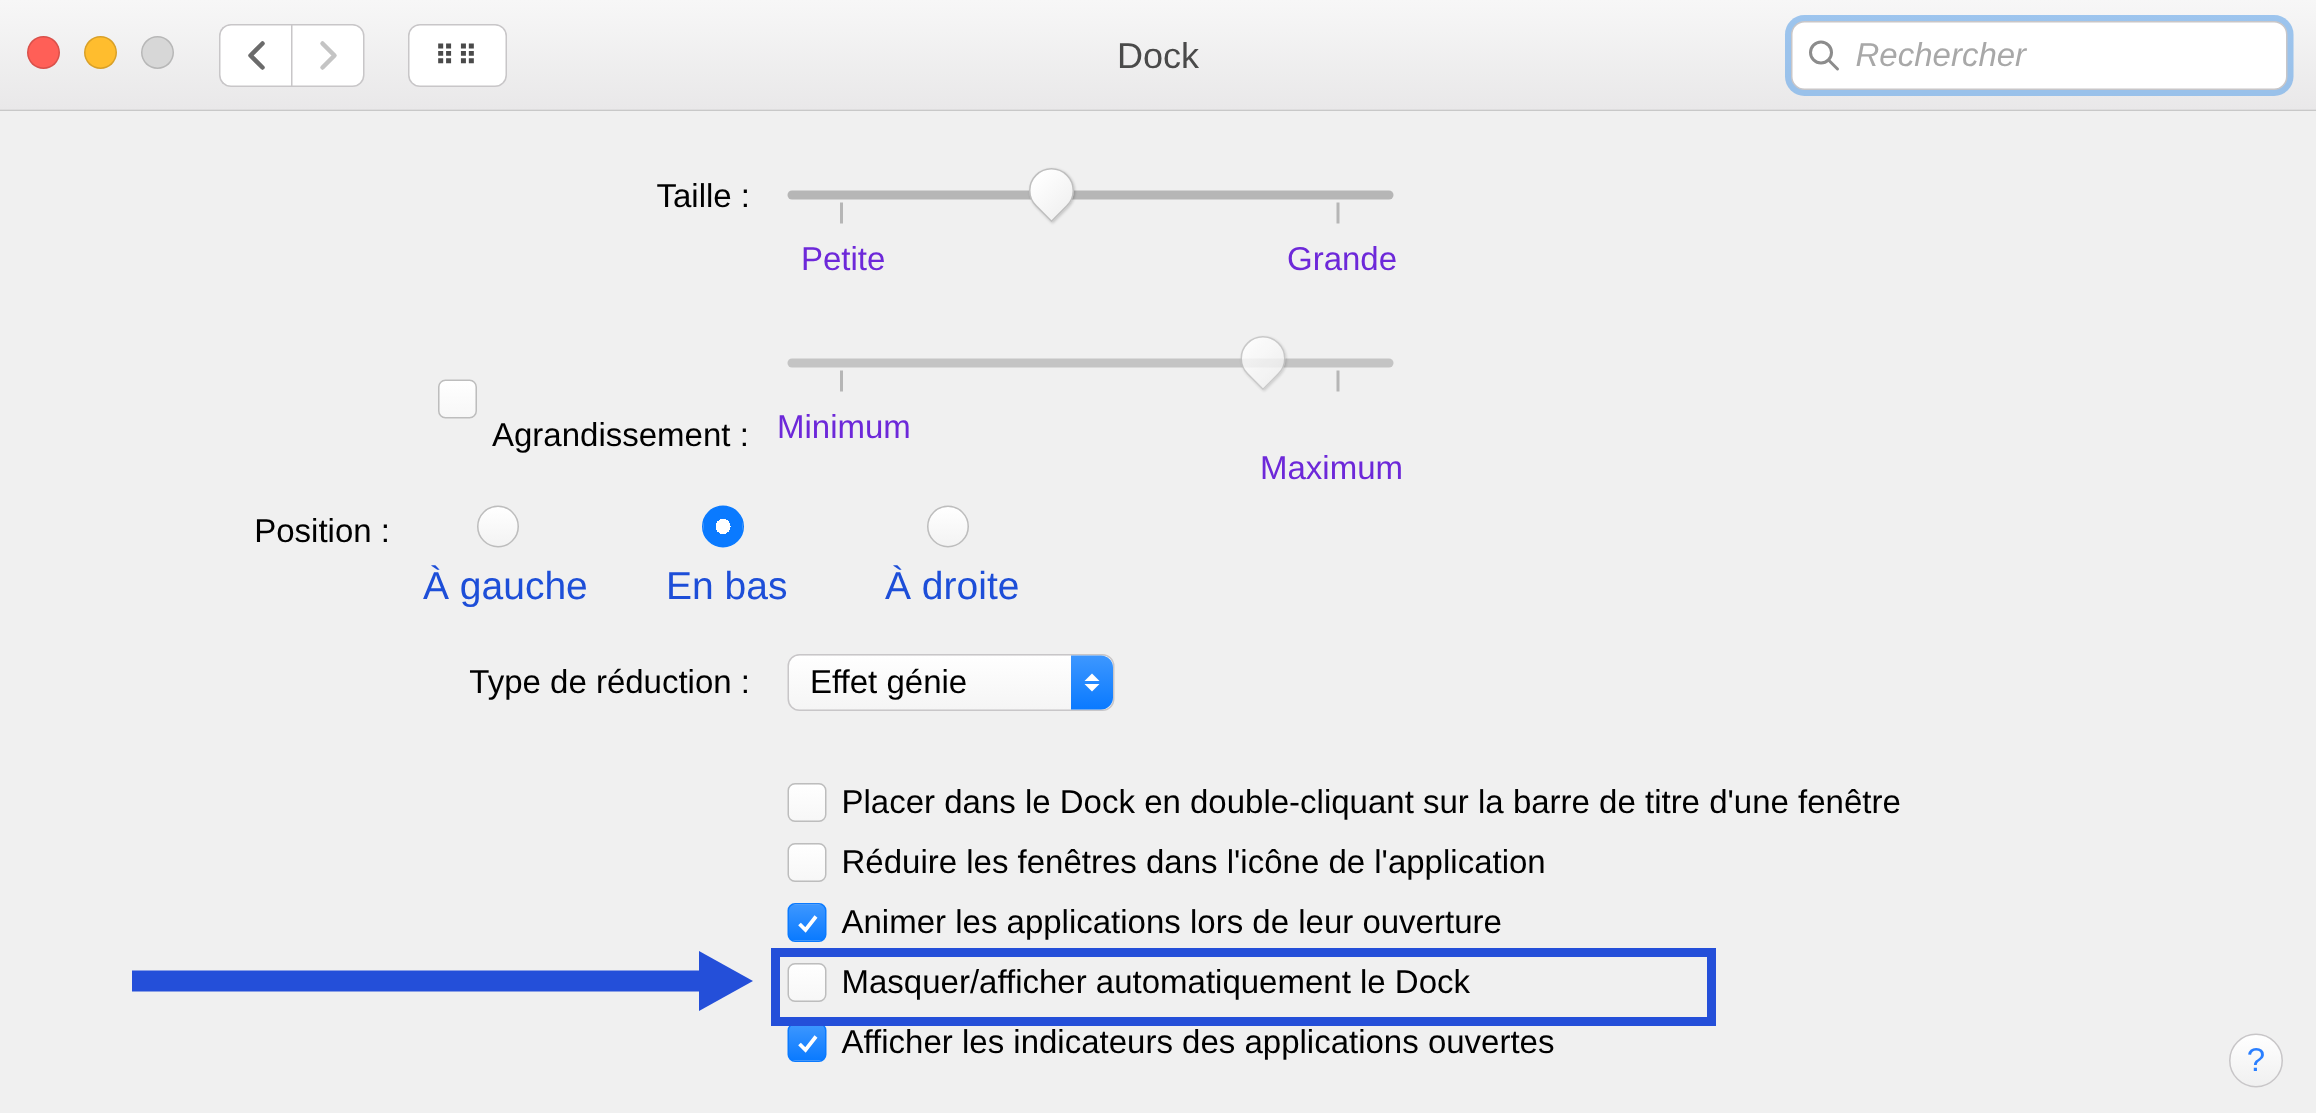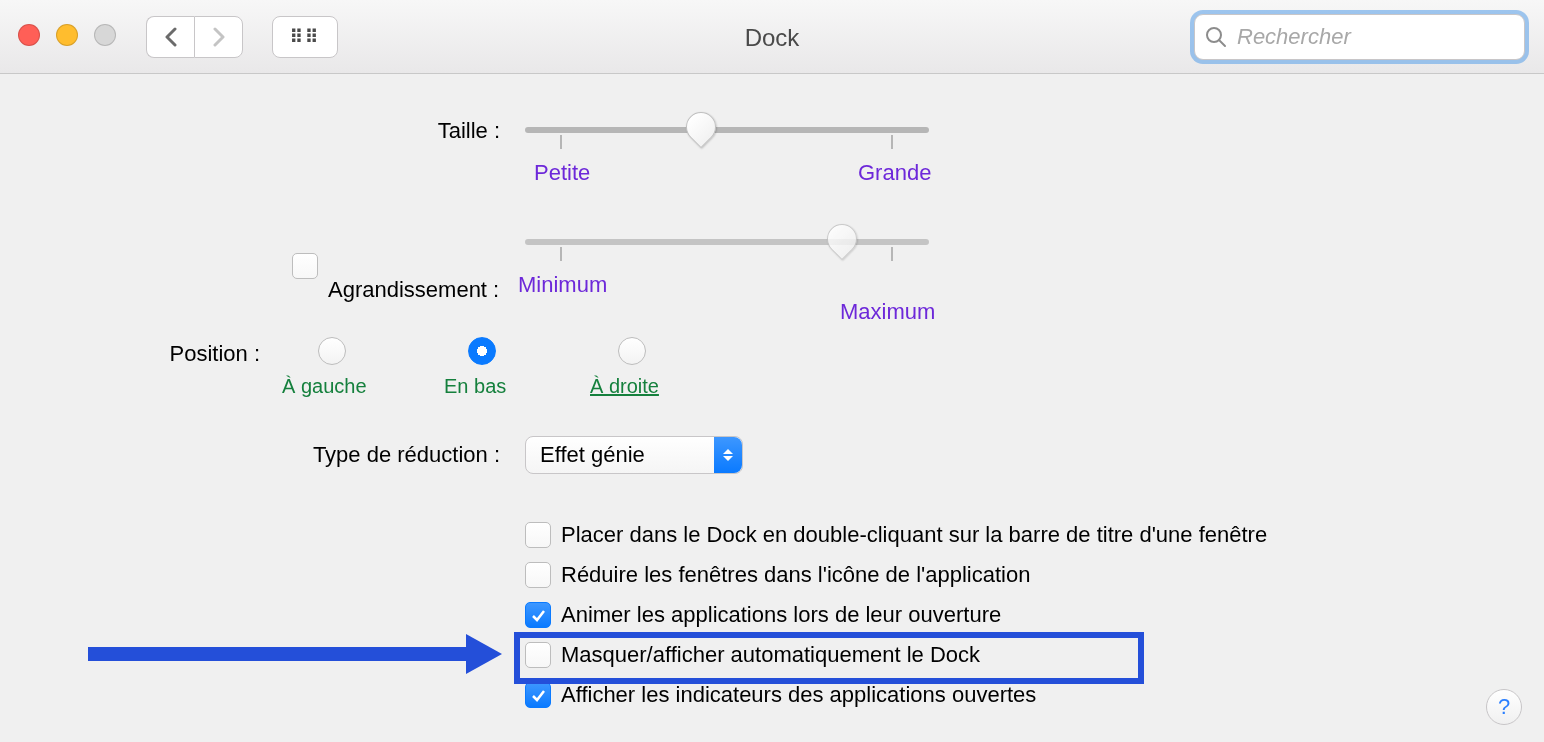--- a/index.html
+++ b/index.html
@@ -38,21 +38,21 @@
   
   .chk{width:24px;height:24px;border:1px solid #bdbdbd;border-radius:5px;background:linear-gradient(#ffffff,#f7f7f7);
     display:inline-flex;align-items:center;justify-content:center;flex:0 0 auto;}
   .chk.checked{background:linear-gradient(#3d97ff,#0a7aff);border-color:#0a7aff;}
   .chk.checked svg{display:block;}
   .chk svg{display:none;}
   .chk-row{display:flex;align-items:center;gap:10px;font-size:22px;color:#000;}
   
   .radio{width:26px;height:26px;border:1px solid #bdbdbd;border-radius:50%;background:linear-gradient(#ffffff,#f3f3f3);display:inline-block;}
   .radio.sel{background:radial-gradient(circle at center,#fff 0 5px,#0a7aff 5px 100%);border-color:#0a7aff;}
-  .rlabel{position:absolute;top:38px;font-size:20px;color:#15803d;white-space:nowrap;}
+  .rlabel{position:absolute;top:38px;font-size:26px;color:#1d4ed8;white-space:nowrap;}
   
   .dropdown{position:absolute;display:flex;align-items:center;border:1px solid #c8c6c8;border-radius:8px;
     background:linear-gradient(#ffffff,#f5f5f5);height:36px;}
   .dropdown .txt{padding:0 14px;font-size:22px;}
   .dropdown .arrows{width:28px;height:36px;border-radius:0 8px 8px 0;background:linear-gradient(#3d97ff,#0a7aff);
     display:flex;flex-direction:column;align-items:center;justify-content:center;gap:2px;}
   .dropdown .arrows span{width:0;height:0;border-left:5px solid transparent;border-right:5px solid transparent;}
   .dropdown .arrows .up{border-bottom:5px solid #fff;}
   .dropdown .arrows .dn{border-top:5px solid #fff;}
   
@@ -125,21 +125,21 @@
   <div style="position:absolute;left:318px;top:263px;width:30px;">
     <span class="radio"></span>
     <span class="rlabel" style="left:-36px;">À gauche</span>
   </div>
   <div style="position:absolute;left:468px;top:263px;width:30px;">
     <span class="radio sel"></span>
     <span class="rlabel" style="left:-24px;">En bas</span>
   </div>
   <div style="position:absolute;left:618px;top:263px;width:30px;">
     <span class="radio"></span>
-    <span class="rlabel" style="left:-28px;text-decoration:underline;">À droite</span>
+    <span class="rlabel" style="left:-28px;">À droite</span>
   </div>
 
   <div class="lbl" style="left:0;width:500px;top:368px;">Type de réduction :</div>
   <div class="dropdown" style="left:525px;top:362px;width:216px;">
     <span class="txt">Effet génie</span>
     <span style="flex:1"></span>
     <span class="arrows">
         <span class="up"></span>
         <span class="dn"></span>
       </span>

